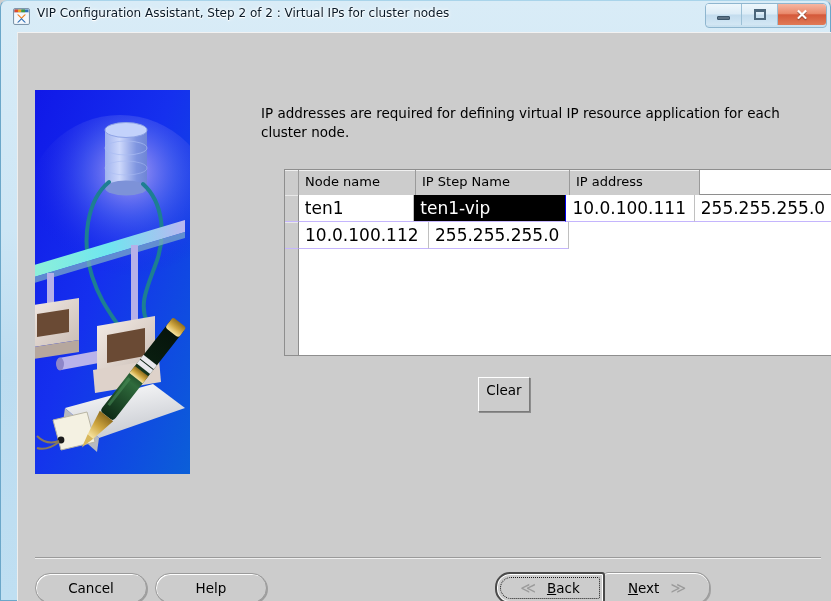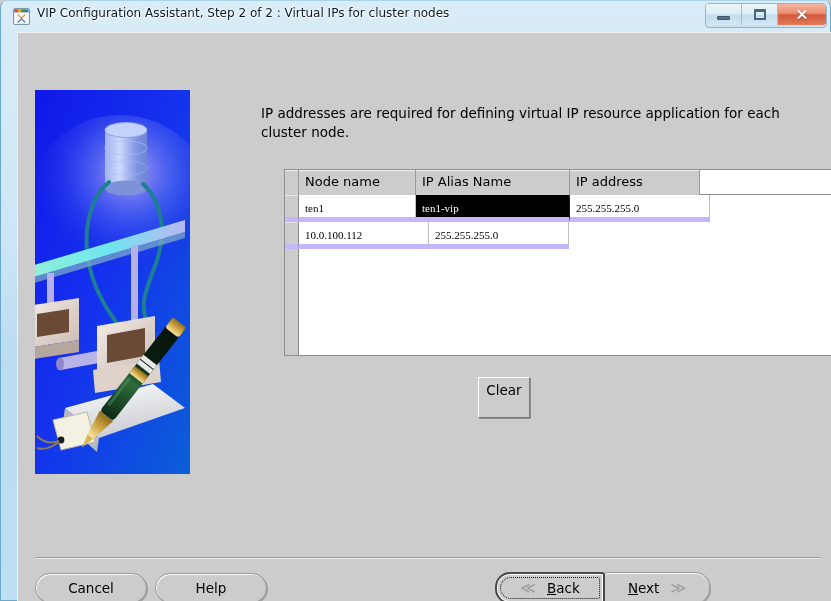--- a/index.html
+++ b/index.html
@@ -110,23 +110,23 @@
     box-shadow:inset 0 1px 0 #f0f0f0;
     font-size:13px;color:#000;padding-left:6px;
     white-space:nowrap;overflow:hidden;
   }
   .th.rowhdr{padding-left:0;width:14px;}
   .trow{display:flex;height:27px;width:100%;}
   .td{
     box-sizing:border-box;height:27px;line-height:26px;
     background:#ffffff;
     border-right:1px solid #c0c0c0;
-    border-bottom:5px solid #c4b5fd;
-    font-size:11px;color:#000;padding-left:6px;
-    white-space:nowrap;overflow:hidden;font-family:Liberation Serif, serif;
+    border-bottom:1px solid #c4b5fd;
+    font-size:17px;color:#000;padding-left:6px;
+    white-space:nowrap;overflow:hidden;
   }
   .td.rowhdr{
     width:14px;padding-left:0;background:#cccccc;
     border-right:1px solid #8e8e8e;
     box-shadow:inset 0 1px 0 #e8e8e8;
   }
   .td.sel{background:#000000;color:#ffffff;border-right-color:#0000ee;}
   .tbody-fill{
     position:absolute;left:0;top:79px;width:100%;height:107px;
     display:flex;
@@ -137,21 +137,21 @@
   
   .c0{width:14px;}
   .c1{width:117px;}
   .c2{width:154px;}
   .c3{width:130px;}
   .c4{width:140px;}
 
   
   .clear-row{position:absolute;left:460px;top:344px;display:flex;gap:8px;}
   .sqbtn{
-    height:41px;min-width:52px;padding:0 4px;
+    height:35px;min-width:52px;padding:0 4px;
     background:#cccccc;
     border-top:1px solid #ffffff;
     border-left:1px solid #ffffff;
     border-right:1px solid #7a7a7a;
     border-bottom:1px solid #7a7a7a;
     box-shadow:1px 1px 0 #8d8d8d;
     font-size:13.5px;color:#000;
     line-height:25px;text-align:center;
     box-sizing:border-box;cursor:default;
   }
@@ -349,28 +349,29 @@
       </svg>
     </div>
 
     <div class="instructions">IP addresses are required for defining virtual IP resource application for each cluster node.</div>
 
     <div class="table-wrap">
 
       <div class="thead">
         <div class="th rowhdr c0"></div>
         <div class="th c1">Node name</div>
-        <div class="th c2">IP Alias Name</div>
+        <div class="th c2">IP Step Name</div>
         <div class="th c3">IP address</div>
       </div>
 
       <div class="trow">
         <div class="td rowhdr c0"></div>
         <div class="td c1">ten1</div>
         <div class="td c2 sel">ten1-vip</div>
+        <div class="td c3">10.0.100.111</div>
         <div class="td c4">255.255.255.0</div>
       </div>
 
       <div class="trow">
         <div class="td rowhdr c0"></div>
         <div class="td c3">10.0.100.112</div>
         <div class="td c4">255.255.255.0</div>
       </div>
 
       <div class="tbody-fill">

